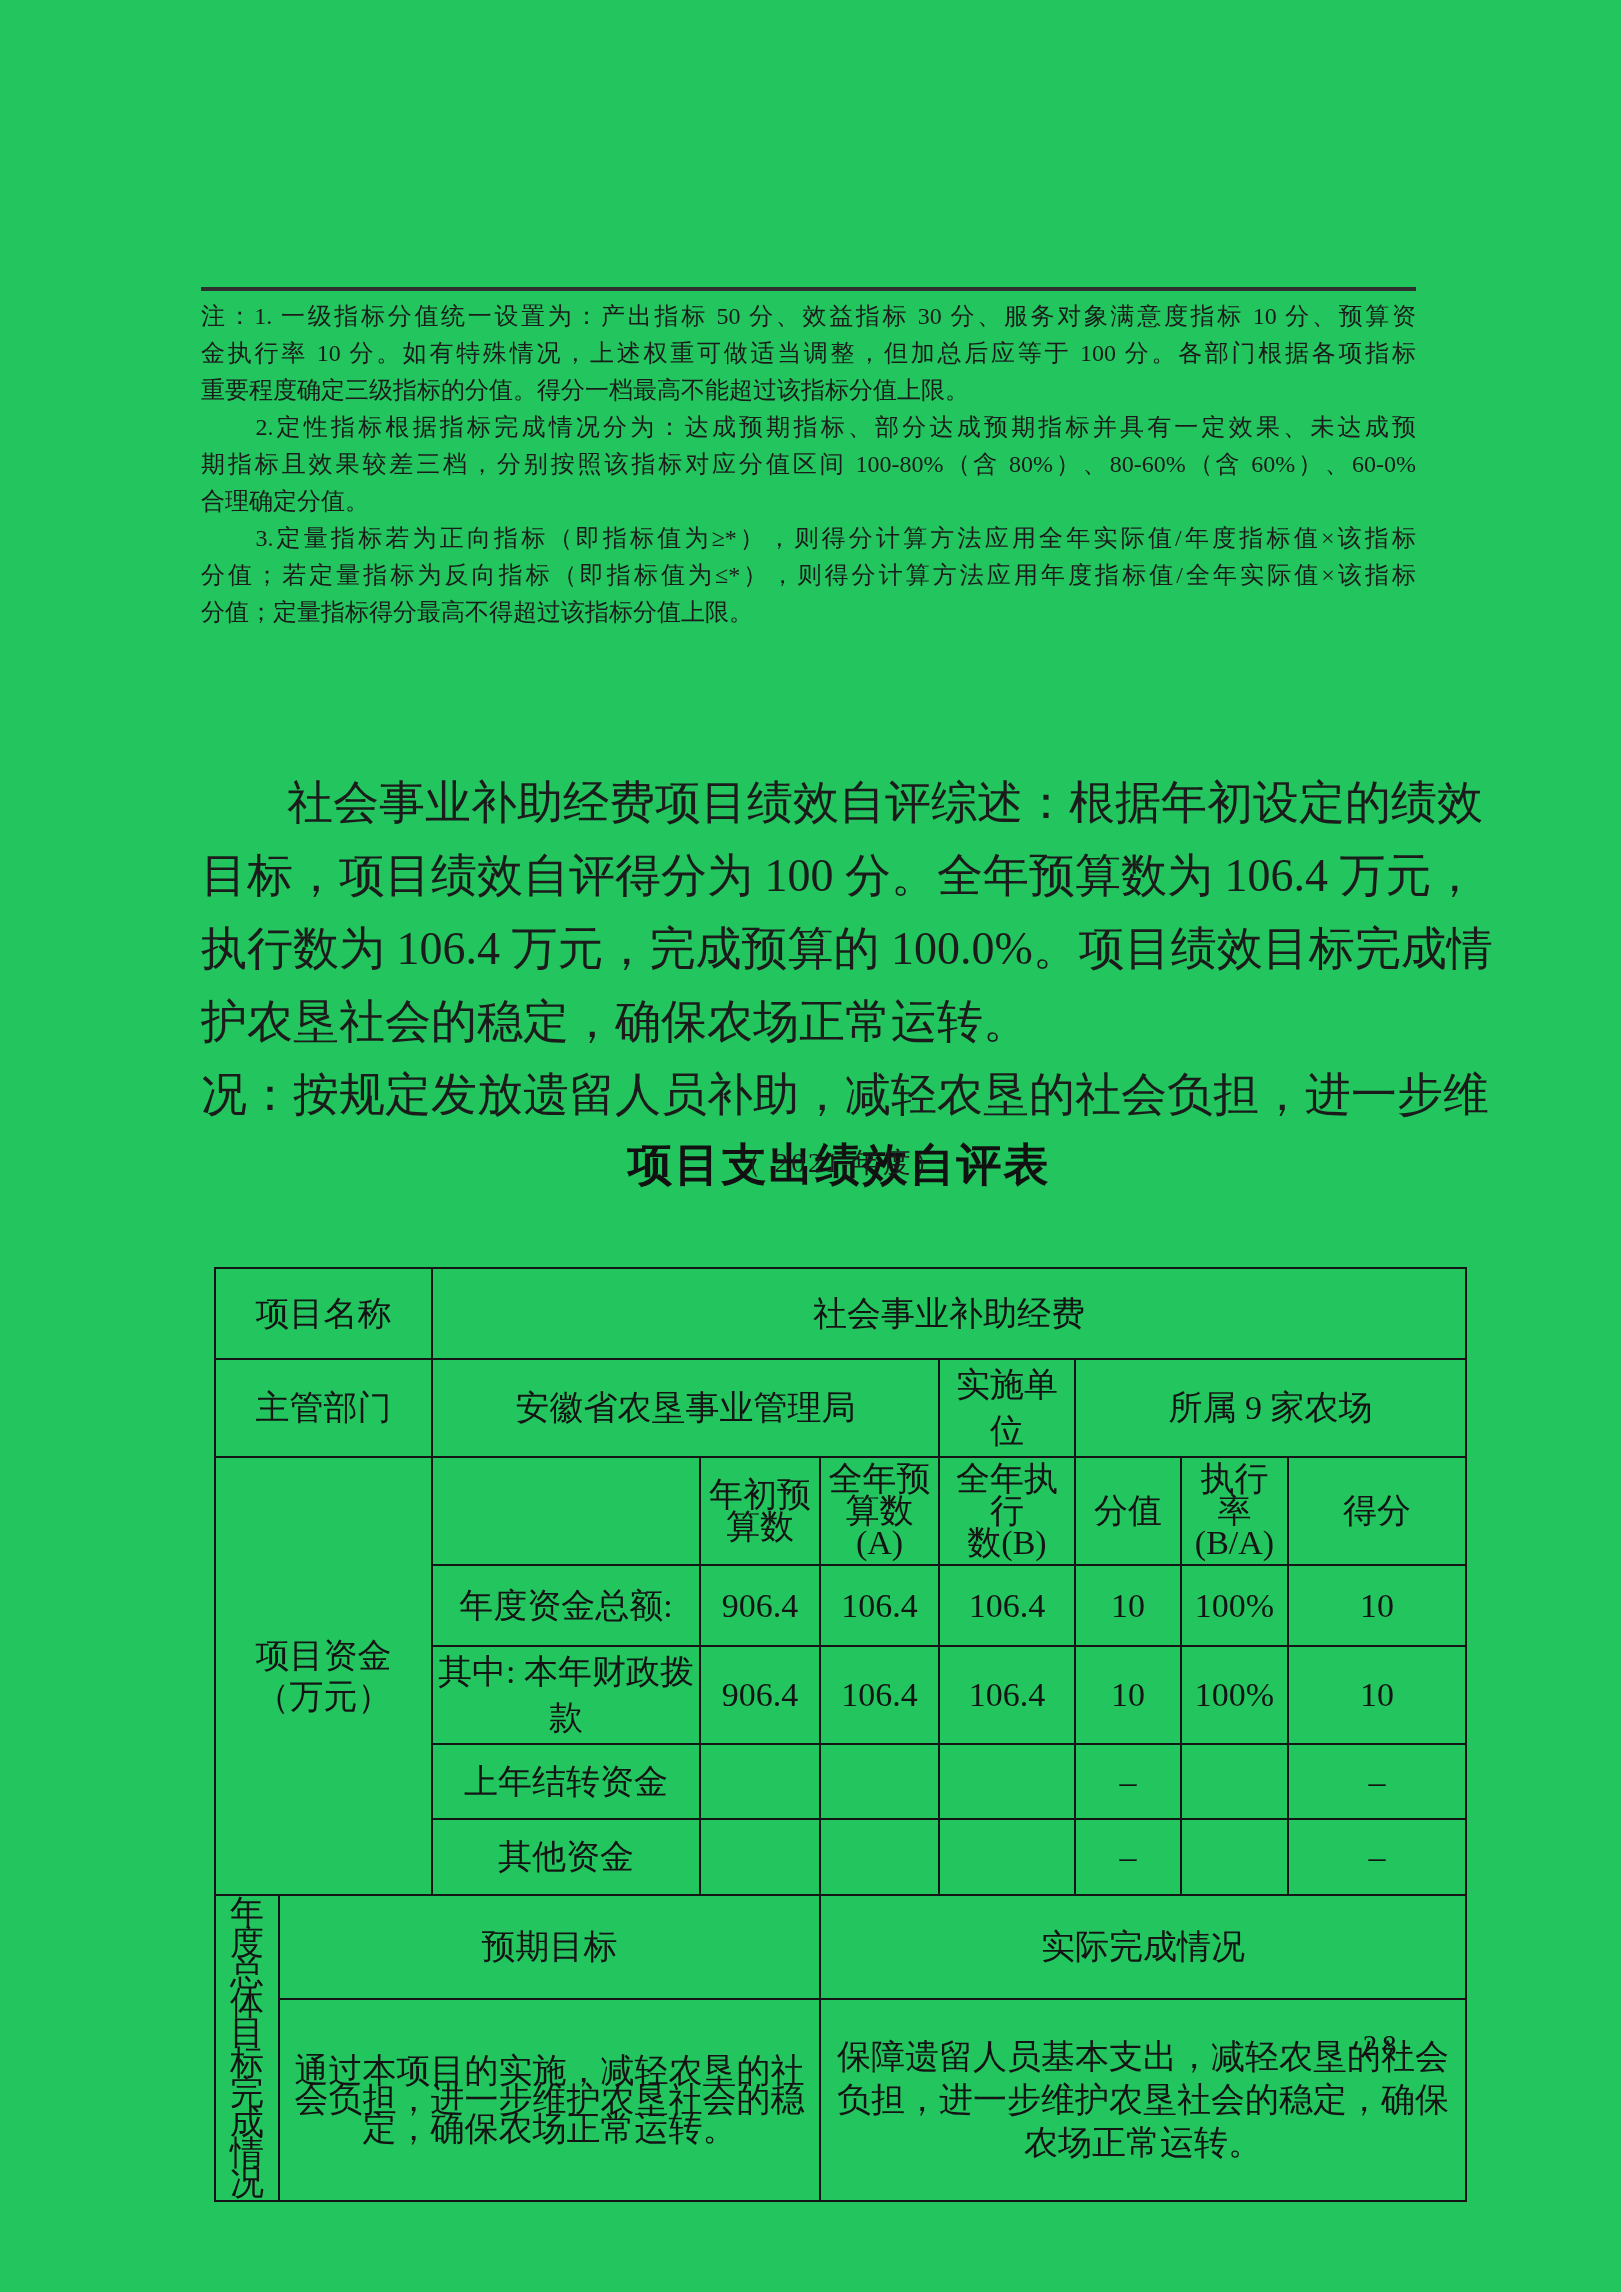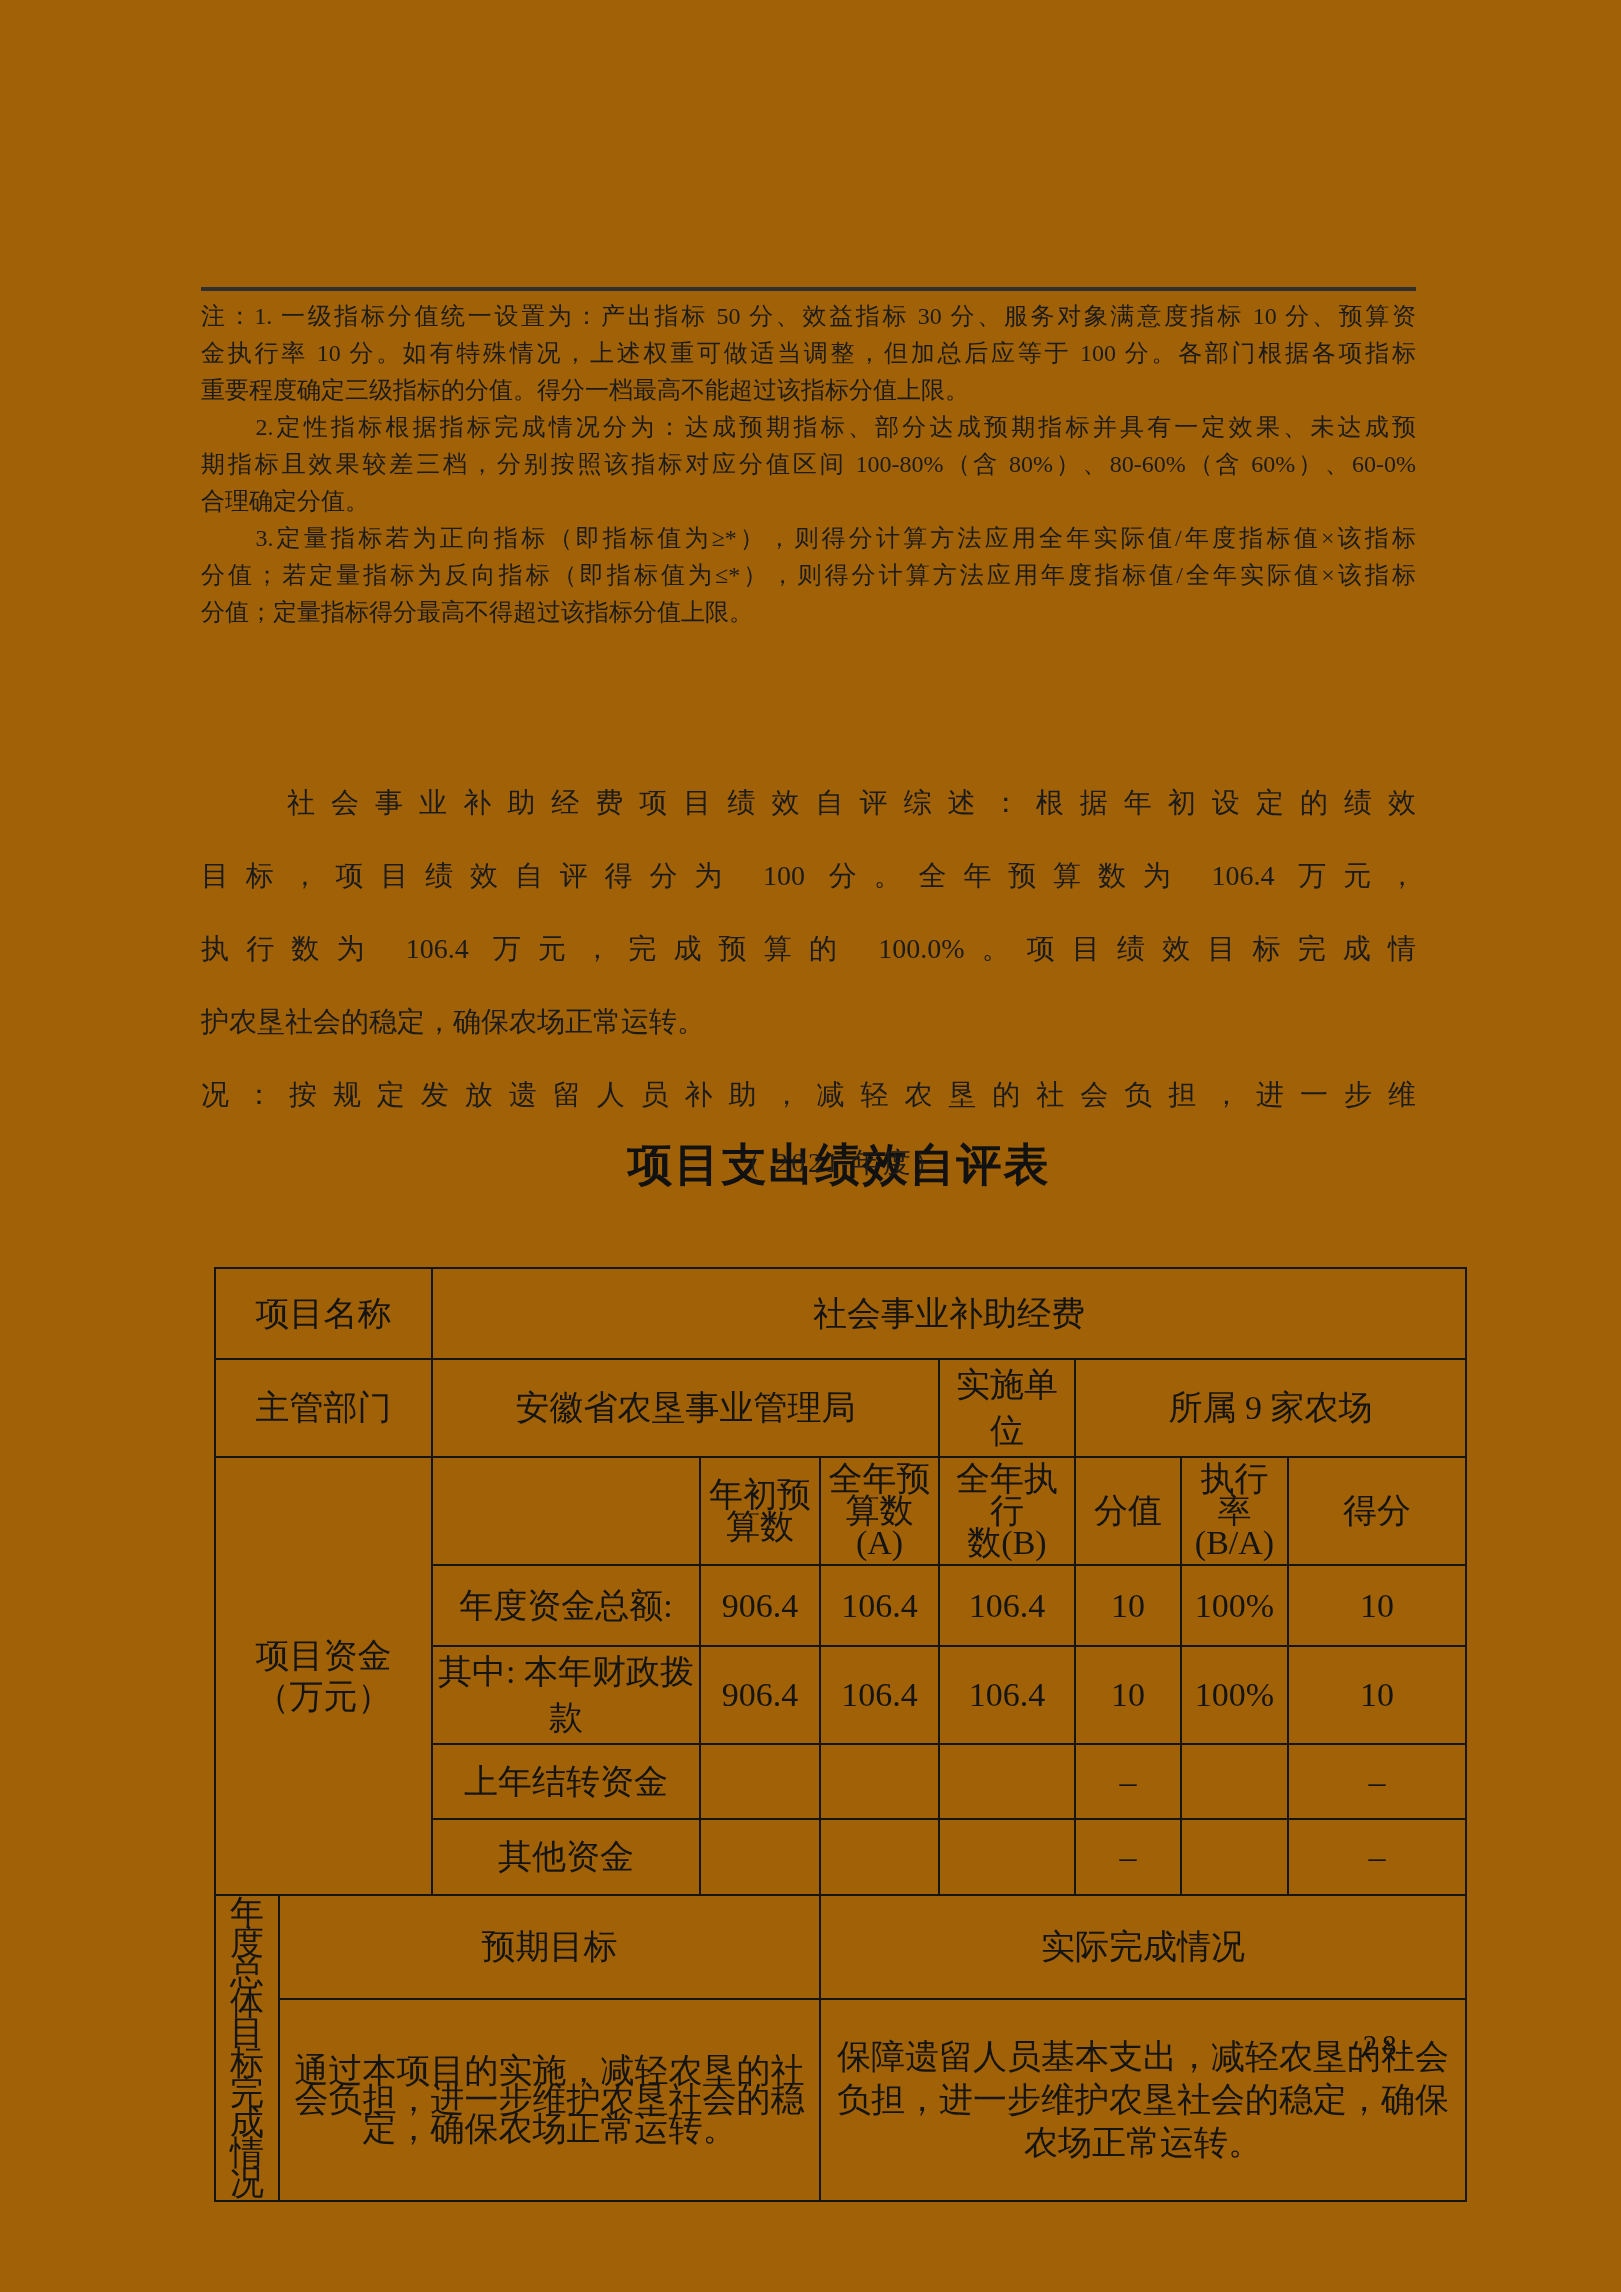--- a/index.html
+++ b/index.html
@@ -1,26 +1,26 @@
 <!DOCTYPE html>
 <html><head>
 <meta charset="utf-8">
 <style>
   html,body{margin:0;padding:0;}
   body{width:1621px;height:2293px;background:#ffffff;font-family:"Liberation Serif","DejaVu Serif",serif;color:#1b1b1b;}
-  .page{position:relative;width:1621px;height:2293px;background:#a16207;overflow:hidden;}
+  .page{position:relative;width:1621px;height:2293px;background:#22c55e;overflow:hidden;}
 
   .rule{position:absolute;left:201px;top:287px;width:1215px;height:3.9px;background:#2f2f2f;}
 
   .notes{position:absolute;left:201px;top:298px;width:1215px;}
   .note-line{font-size:24px;line-height:37px;white-space:pre;}
   .jl{text-align-last:justify;text-align:justify;white-space:nowrap;}
 
   .summary{position:absolute;left:201px;top:766px;width:1215px;}
-  .summary-line{font-size:28px;line-height:73px;white-space:nowrap;}
+  .summary-line{font-size:46px;line-height:73px;white-space:nowrap;}
   .summary-line.jl{white-space:nowrap;}
   .indent{padding-left:86px;}
 
   .tbl-title{position:absolute;left:214px;top:1135px;width:1250px;text-align:center;
     font-family:"Liberation Sans","DejaVu Sans",sans-serif;font-weight:700;font-size:45px;letter-spacing:2px;color:#111;}
   .tbl-subtitle{position:absolute;left:214px;top:1144px;width:1250px;text-align:center;
     font-size:28px;letter-spacing:2.9px;color:#1b1b1b;}
 
   table.selfeval{position:absolute;left:214px;top:1267px;width:1250px;border-collapse:collapse;table-layout:fixed;
     border:2.9px solid #151515;}

